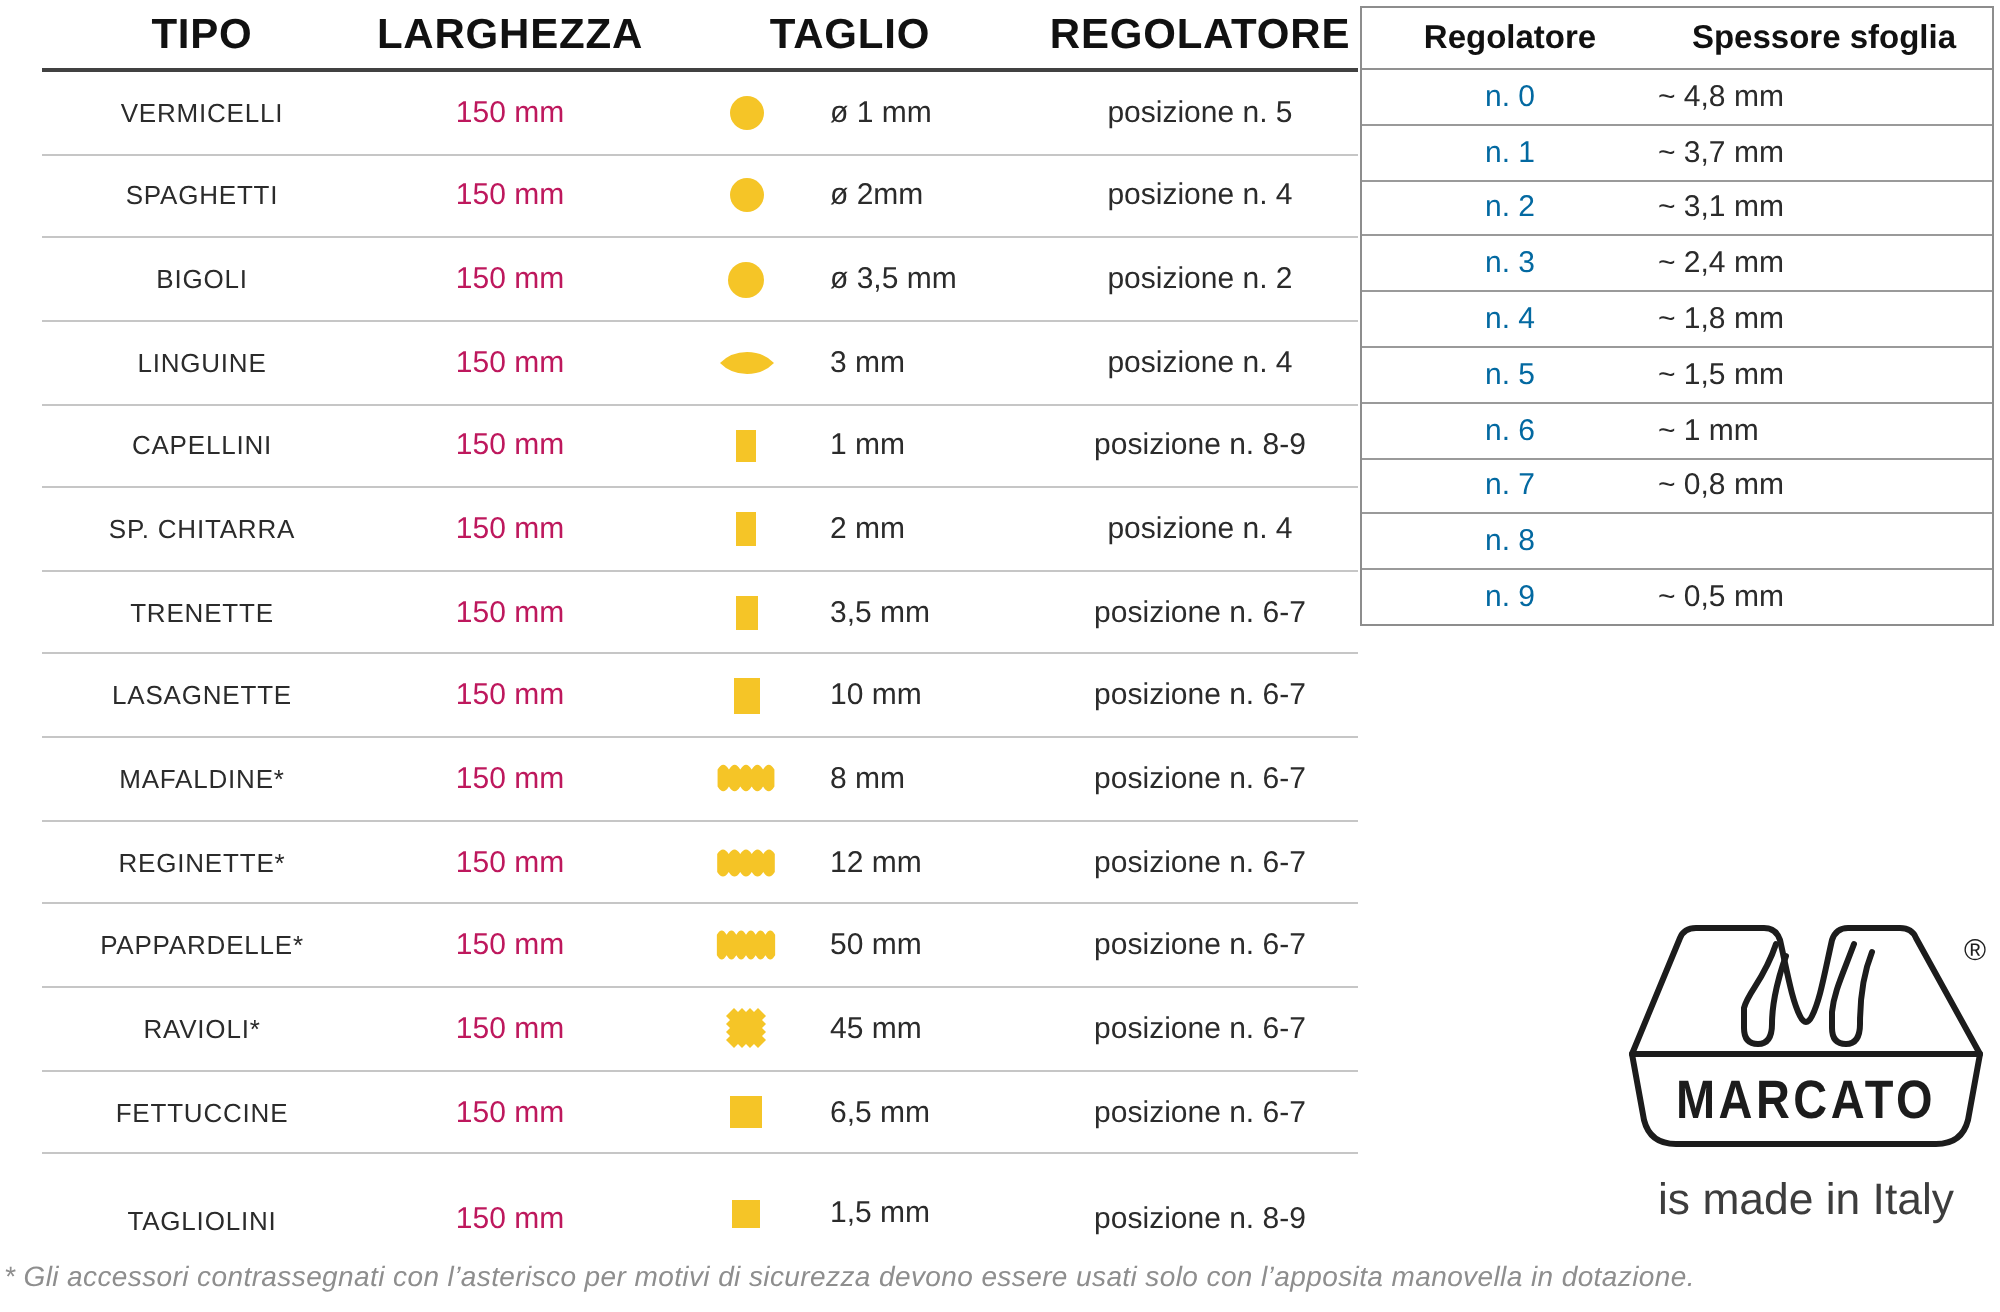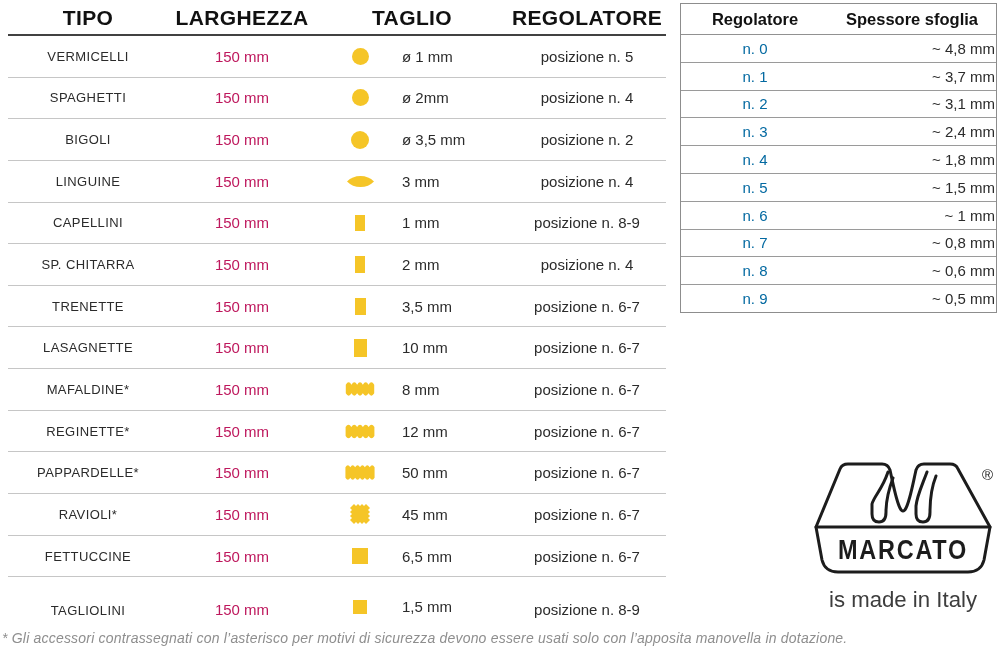--- a/index.html
+++ b/index.html
@@ -1,41 +1,41 @@
 <!DOCTYPE html>
 <html><head>
 <meta charset="utf-8">
 <style>
   html,body{margin:0;padding:0;background:#fff;}
   #canvas{position:relative;width:1000px;height:656px;background:#fff;overflow:hidden;
           font-family:"Liberation Sans",sans-serif;color:#242424;}
 
   
-  #main-table{position:absolute;left:8px;top:2px;width:658px;}
+  #main-table{position:absolute;left:21px;top:2px;width:658px;}
   .mt-header{display:flex;height:32px;align-items:center;border-bottom:2px solid #414141;}
   .mt-header .hc{font-weight:bold;font-size:21px;letter-spacing:.4px;color:#111;text-align:center;}
   .hc1{width:160px;} .hc2{width:148px;} .hc3{width:192px;} .hc4{width:158px;}
   .mrow{display:flex;height:40.65px;align-items:center;border-bottom:1px solid #c6c6c6;}
   .mrow:last-child{border-bottom:none;align-items:flex-end;}
   .c1{width:160px;text-align:center;font-size:13px;letter-spacing:.4px;color:#2b2b2b;}
   .c2{width:148px;text-align:center;font-size:15px;color:#be185d;}
   .c3{width:192px;display:flex;align-items:center;padding-left:26px;box-sizing:border-box;}
   .icon-wrap{width:36px;display:flex;justify-content:center;align-items:center;}
   .taglio-label{margin-left:24px;font-size:15px;color:#2b2b2b;}
   .c4{width:158px;text-align:center;font-size:15px;color:#2b2b2b;}
 
   
   #reg-table{position:absolute;left:680px;top:3px;width:317px;border:1.5px solid #8d8d8d;box-sizing:border-box;}
   .rt-header{display:flex;height:30px;align-items:center;border-bottom:1px solid #919191;}
   .rt-header .rhc{font-weight:bold;font-size:16.5px;color:#111;text-align:center;}
   .rh1{width:148px;} .rh2{width:166px;}
   .rrow{display:flex;height:26.8px;align-items:center;border-bottom:1px solid #9a9a9a;}
   .rrow:last-child{border-bottom:none;}
   .r1{width:148px;text-align:center;font-size:15px;color:#0369a1;}
-  .r2{width:166px;text-align:right;font-size:15px;color:#2b2b2b;}
+  .r2{width:166px;text-align:left;font-size:15px;color:#2b2b2b;}
 
   
   #logo{position:absolute;left:790px;top:438px;width:210px;height:182px;}
 
   
   #footnote{position:absolute;left:2px;top:630px;width:990px;
             font-size:14px;font-style:italic;color:#8e8e8e;letter-spacing:.2px;}
 </style>
 </head>
 <body>
@@ -289,21 +289,20 @@
     <div class="r2">~ 1 mm</div>
   </div>
 
   <div class="rrow">
     <div class="r1">n. 7</div>
     <div class="r2">~ 0,8 mm</div>
   </div>
 
   <div class="rrow">
     <div class="r1">n. 8</div>
-    <div class="r2">~ 0,6 mm</div>
   </div>
 
   <div class="rrow">
     <div class="r1">n. 9</div>
     <div class="r2">~ 0,5 mm</div>
   </div>
 </div>
   </div>
 
   <svg id="logo" viewBox="0 0 210 182" xmlns="http://www.w3.org/2000/svg">

